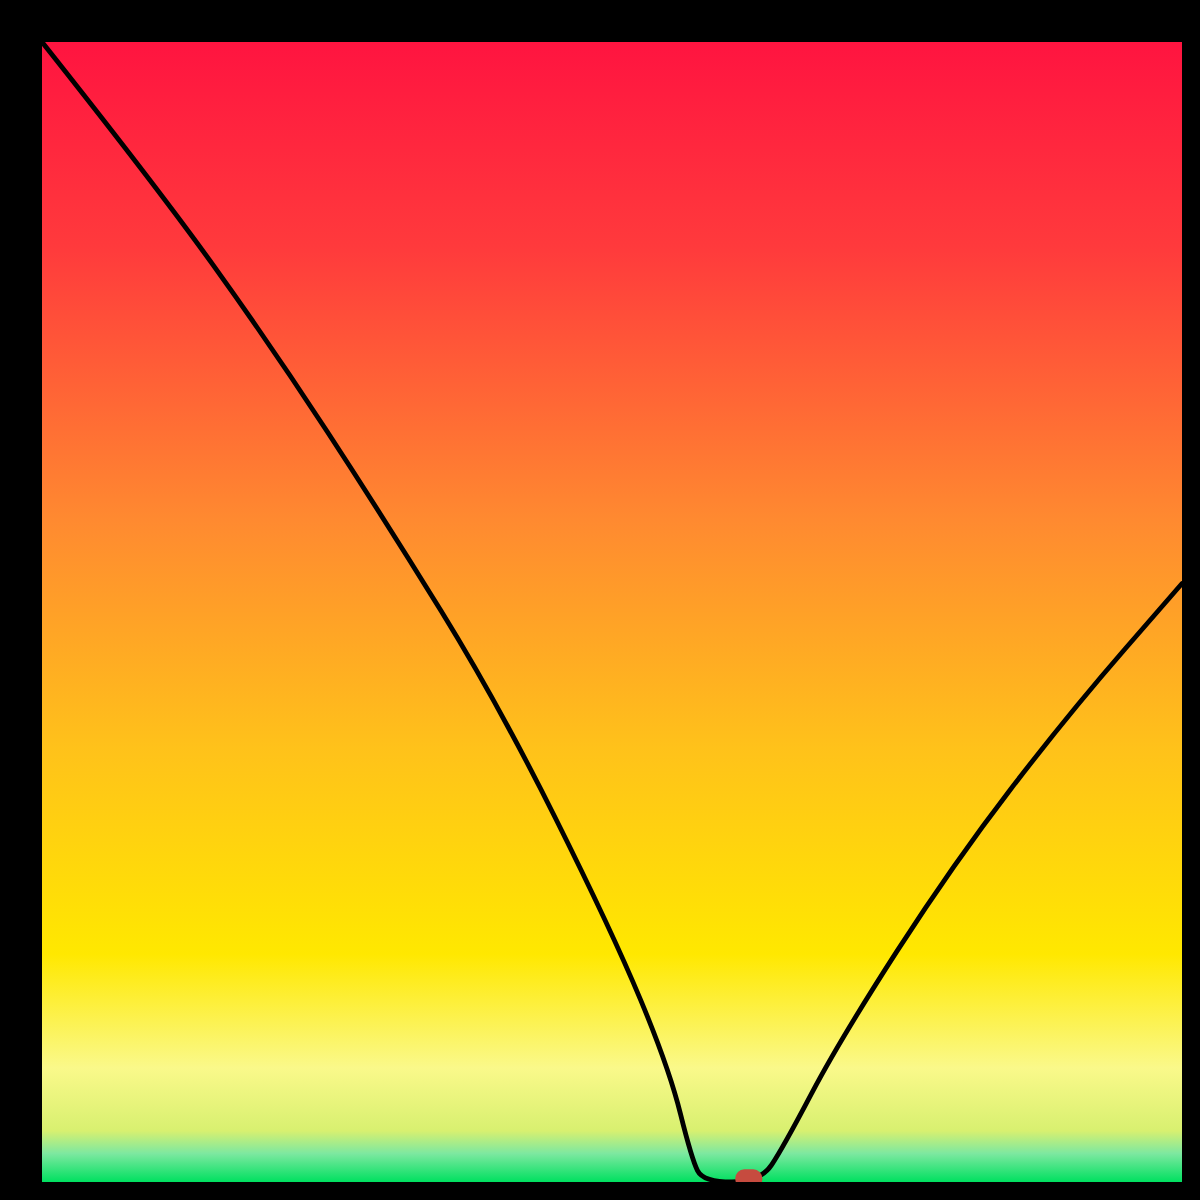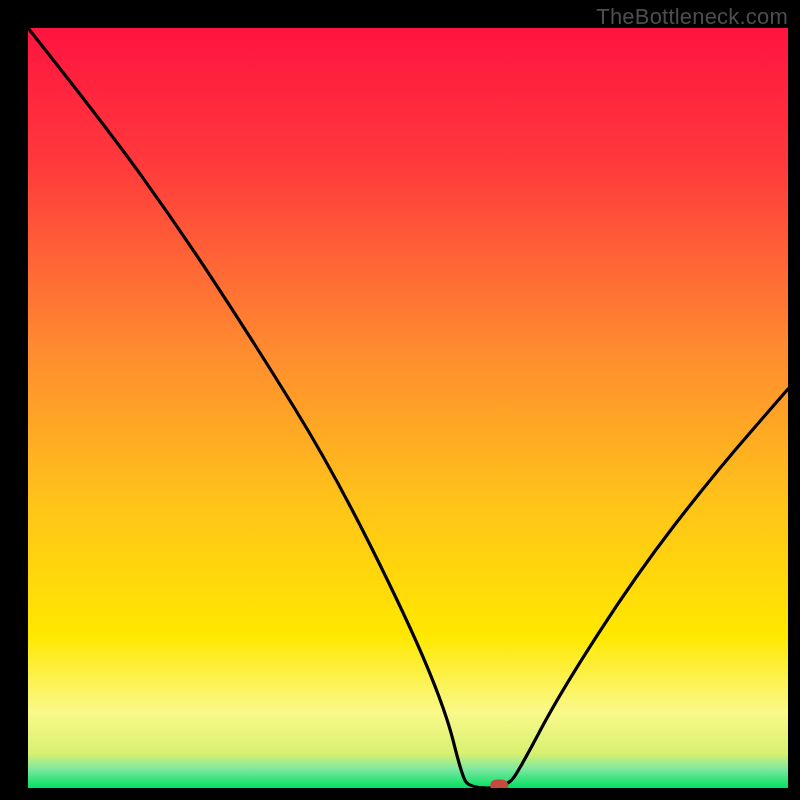--- a/index.html
+++ b/index.html
@@ -34,21 +34,20 @@
     width: 800px;
     height: 800px;
     display: block;
   }
 </style>
 </head>
 <body>
 
 <div class="stage">
 
-  <div class="watermark">TheBottleneck.com</div>
 
   <svg class="plot" viewBox="0 0 800 800" preserveAspectRatio="none">
     <defs>
       <linearGradient id="bg-grad" x1="0" y1="0" x2="0" y2="1">
           <stop offset="0%" stop-color="#ff1440"></stop>
           <stop offset="18%" stop-color="#ff3a3c"></stop>
           <stop offset="42%" stop-color="#ff8a30"></stop>
           <stop offset="62%" stop-color="#ffc21a"></stop>
           <stop offset="80%" stop-color="#ffe800"></stop>
           <stop offset="90%" stop-color="#faf98a"></stop>

